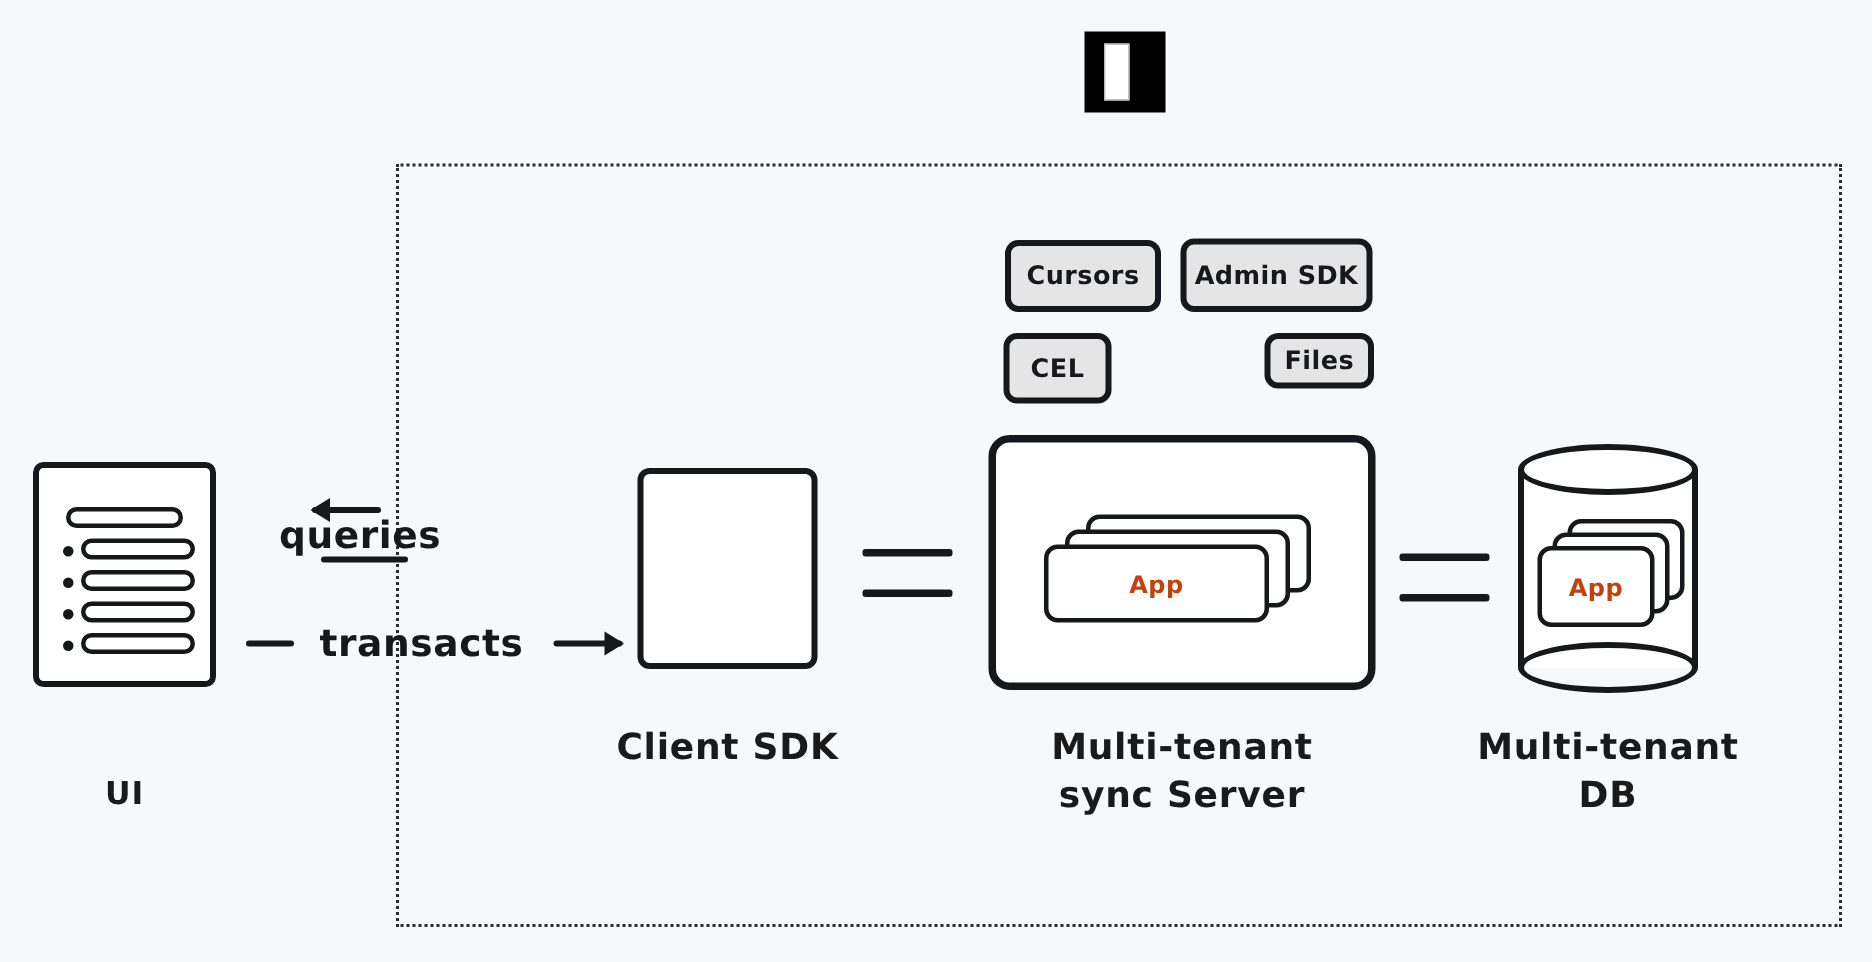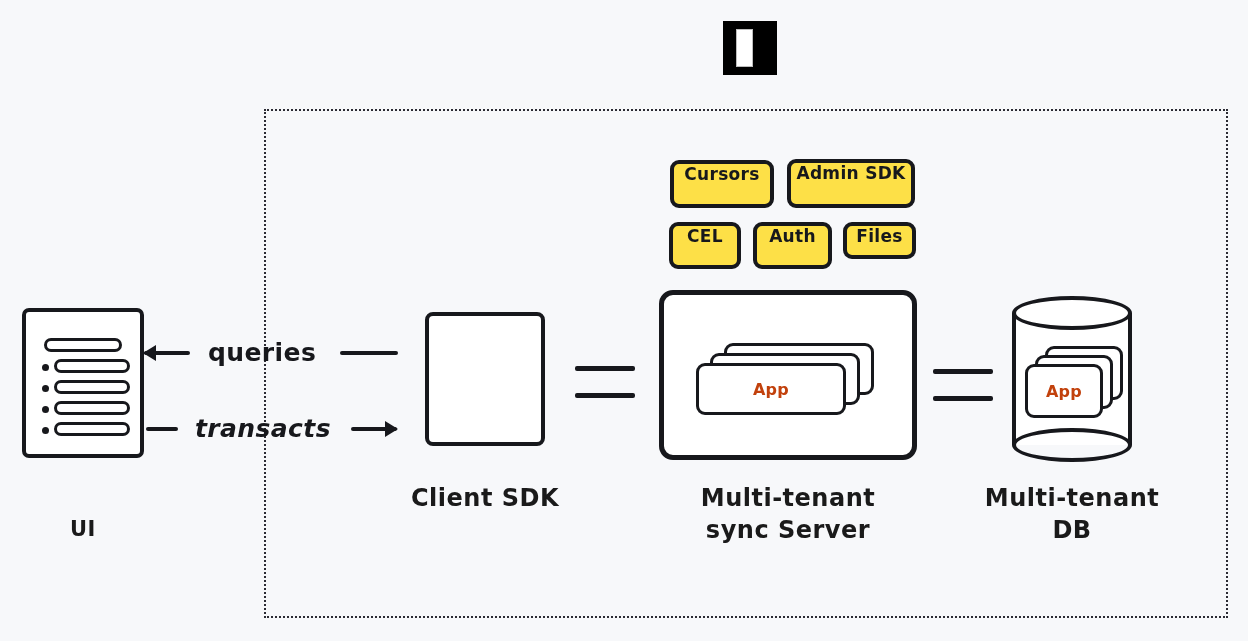--- a/index.html
+++ b/index.html
@@ -154,25 +154,26 @@
     width: 100%;
     height: 5px;
     background: #17181c;
     border-radius: 2px;
   }
   .eq-connector .eq-bar + .eq-bar { margin-top: 22px; }
 
   
   .pill {
     position: absolute;
-    background: #fde047;
+    background: #e5e5e5;
     border: 4px solid #17181c;
     border-radius: 9px;
     box-sizing: border-box;
     display: flex;
+    align-items: center;
     justify-content: center;
     font-family: "DejaVu Sans", "Liberation Sans", sans-serif;
     font-weight: 700;
     font-size: 17px;
     color: #17181c;
     letter-spacing: 0.3px;
     white-space: nowrap;
   }
 
   
@@ -269,27 +270,27 @@
         <div class="ui-bar inset"></div>
       </div>
       <div class="ui-row">
         <div class="ui-dot"></div>
         <div class="ui-bar inset"></div>
       </div>
     </div>
   </div>
   <div class="label" id="label-ui">UI</div>
 
-  <div class="flow-row" style="left:144px; top:338px;">
+  <div class="flow-row" style="left:168px; top:338px;flex-direction:column;">
     <div class="arrow-left"></div>
     <div class="flow-text" style="margin-left:18px;">queries</div>
     <div class="hline" style="width:58px; margin-left:24px;"></div>
   </div>
 
-  <div class="flow-row" style="left:146px; top:414px;font-style:italic;">
+  <div class="flow-row" style="left:164px; top:414px;">
     <div class="hline" style="width:32px;"></div>
     <div class="flow-text" style="margin-left:17px;">transacts</div>
     <div class="arrow-right" style="margin-left:20px;"></div>
   </div>
 
   <div class="abs" id="client-sdk-box"></div>
   <div class="label" id="label-client-sdk">Client SDK</div>
 
   <div class="eq-connector" style="left:575px; top:366px;">
     <div class="eq-bar"></div>
@@ -297,23 +298,20 @@
   </div>
 
   <div class="pill" style="left:670px; top:160px; width:104px; height:48px;">
     <span>Cursors</span>
   </div>
   <div class="pill" style="left:669px; top:222px; width:72px; height:47px;">
     <span>CEL</span>
   </div>
   <div class="pill" style="left:787px; top:159px; width:128px; height:49px;">
     <span>Admin SDK</span>
-  </div>
-  <div class="pill" style="left:753px; top:222px; width:79px; height:47px;">
-    <span>Auth</span>
   </div>
   <div class="pill" style="left:843px; top:222px; width:73px; height:37px;">
     <span>Files</span>
   </div>
 
   <div class="abs" id="sync-server-box">
     <div class="card-stack" style="left:32px; top:48px; width:180px; height:78px;">
       <div class="stack-card" style="left:28px; top:0px; width:150px; height:52px;"></div>
       <div class="stack-card" style="left:14px; top:10px; width:150px; height:52px;"></div>
       <div class="stack-card" style="left:0px; top:20px; width:150px; height:52px;">

